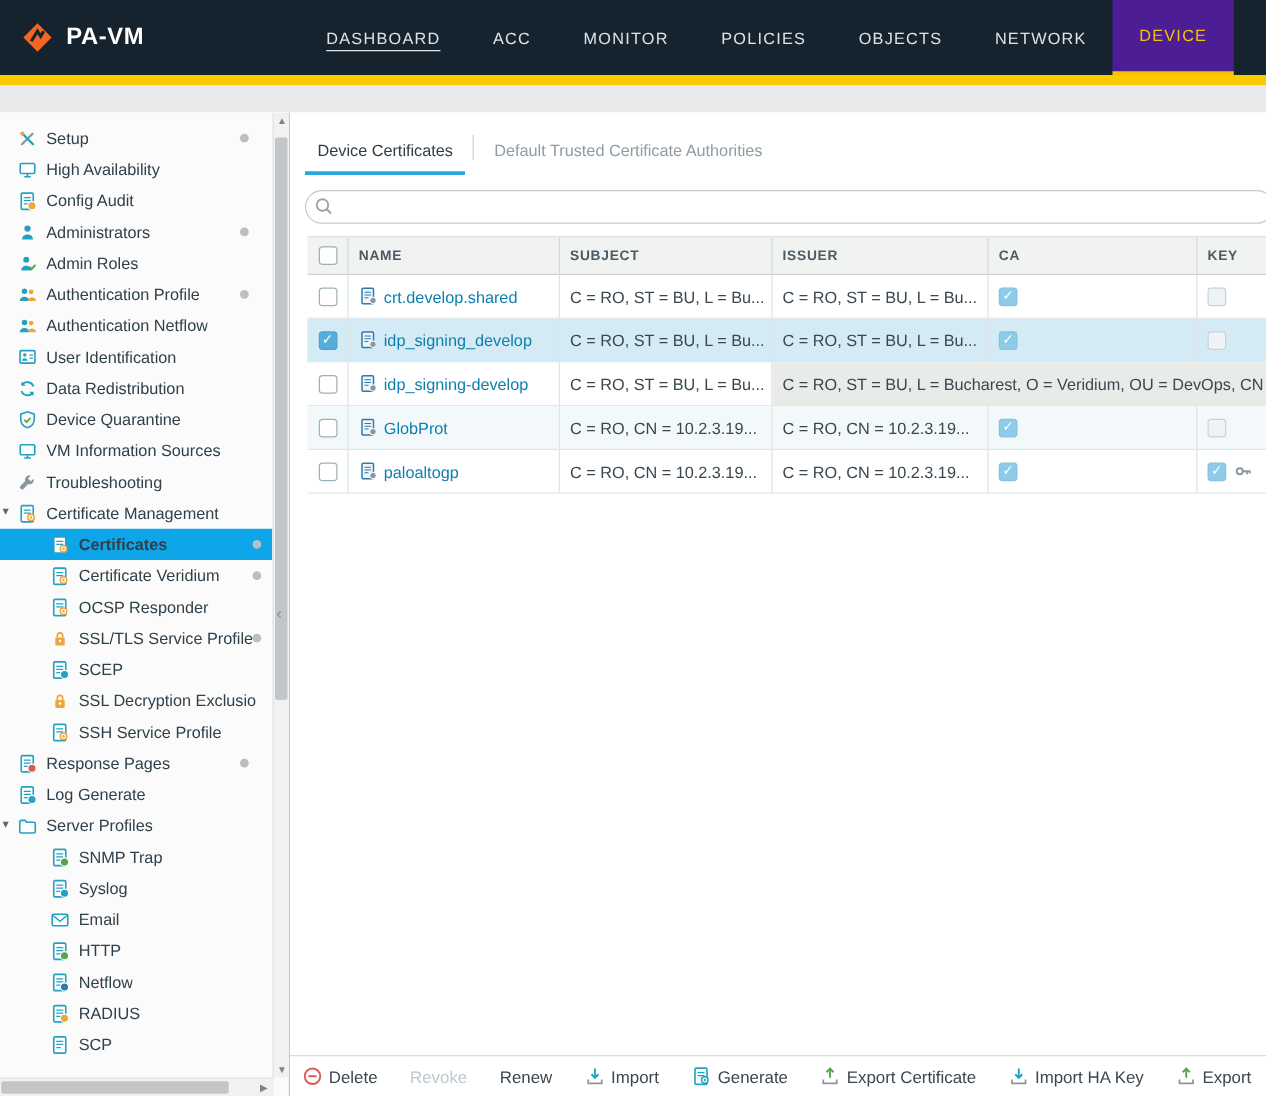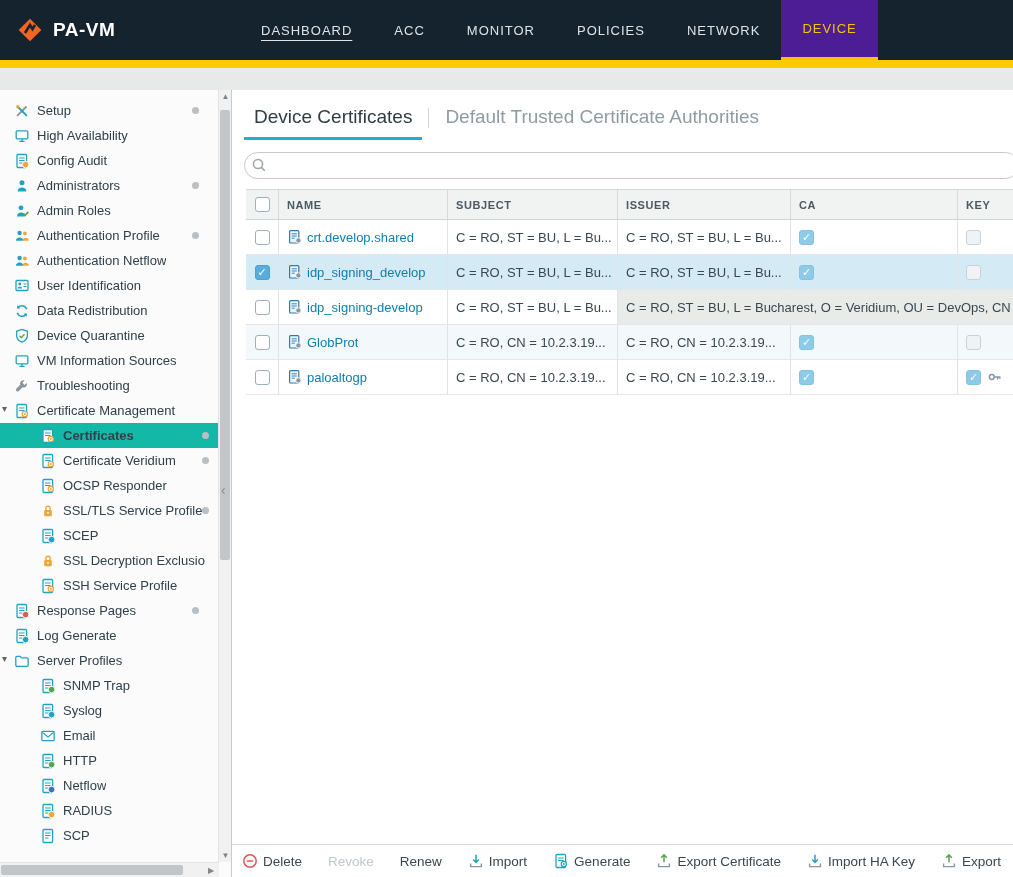--- a/index.html
+++ b/index.html
@@ -22,21 +22,21 @@
   
   .content { flex:1; display:flex; min-height:0; }
 
   
   .sidebar { width:232px; flex:0 0 232px; background:#fbfbfb; border-right:1px solid #c6cbce;
              position:relative; overflow:hidden; }
   .side-items { position:absolute; top:8px; left:0; right:13px; bottom:15px; overflow:hidden; }
   .side-item { height:25px; display:flex; align-items:center; padding-left:14px; position:relative;
                font-size:13px; color:#30404a; cursor:pointer; white-space:nowrap; }
   .side-item.depth1 { padding-left:40px; }
-  .side-item.selected { background:#14b8a6; font-weight:bold; }
+  .side-item.selected { background:#0ea5e9; font-weight:bold; }
   .caret { position:absolute; left:2px; top:5px; color:#5a676e; font-size:10px; }
   .sicon { width:17px; height:16px; margin-right:6px; flex:0 0 17px; display:inline-flex; }
   .slabel { overflow:hidden; text-overflow:clip; }
   .sdot { width:7px; height:7px; border-radius:50%; background:#b9bfc2; position:absolute; left:192px; }
   .depth1 .sdot { left:202px; }
 
   .vscroll { position:absolute; top:0; right:0; width:13px; bottom:15px; background:#f1f1f1;
              border-left:1px solid #e3e3e3; }
   .vthumb { position:absolute; top:20px; left:1px; width:10px; height:450px; background:#c3c6c8; border-radius:2px; }
   .varr { position:absolute; left:0; width:13px; height:13px; color:#7c8489; font-size:8px;
@@ -47,21 +47,21 @@
   .hthumb { position:absolute; left:1px; top:2px; height:10px; width:182px; background:#c3c6c8; border-radius:2px; }
   .harr { position:absolute; right:0; top:0; width:16px; height:15px; color:#7c8489; font-size:8px;
           display:flex; align-items:center; justify-content:center; cursor:pointer; }
   .collapse-handle { position:absolute; right:-2px; top:388px; width:12px; height:24px; color:#8a8f93;
                      font-size:14px; display:flex; align-items:center; cursor:pointer; }
   .partial-item { position:absolute; bottom:-6px; left:14px; }
 
   
   .main { flex:1; position:relative; background:#fff; min-width:0; overflow:hidden; padding-left:12px; }
   .tabs { display:flex; align-items:flex-end; padding:14px 0 0 0; height:50px; }
-  .tab { font-size:19px; color:#8e9ca3; padding:6px 10px 12px; position:relative; cursor:pointer; white-space:nowrap; }
+  .tab { font-size:13px; color:#8e9ca3; padding:6px 10px 12px; position:relative; cursor:pointer; white-space:nowrap; }
   .tab.active { color:#2e3d46; }
   .tab.active::after { content:""; position:absolute; left:0; right:0; bottom:0; height:3px; background:#27a9dc; }
   .tab-div { width:1px; background:#cfd4d7; height:20px; margin:0 6px 12px; }
 
   .searchbar { margin:12px 0 0 0; position:relative; height:27px; width:775px; }
   .searchbar input { width:100%; height:27px; border:1px solid #c4cacd; border-radius:14px;
                      padding:0 12px 0 32px; font-size:13px; outline:none; background:#fff; color:#3a474f; }
   .mag { position:absolute; left:7px; top:5px; }
 
   
@@ -113,20 +113,21 @@
           <path d="M9 17 L14 9 L16.5 13 L19 9" stroke="#15232e" stroke-width="2.6" fill="none"></path>
         </svg>
       </span>
       <span class="logo-text">PA-VM</span>
     </div>
     <nav id="topnav">
         <div class="nav-item underlined">DASHBOARD</div>
         <div class="nav-item">ACC</div>
         <div class="nav-item">MONITOR</div>
         <div class="nav-item">POLICIES</div>
+        <div class="nav-item">OBJECTS</div>
         <div class="nav-item">NETWORK</div>
         <div class="nav-item active">DEVICE</div>
       </nav>
   </header>
   <div class="accent-strip"></div>
   <div class="subheader"></div>
 
   <div class="content">
     <aside class="sidebar">
       <div class="side-items" id="sidebar-items">

